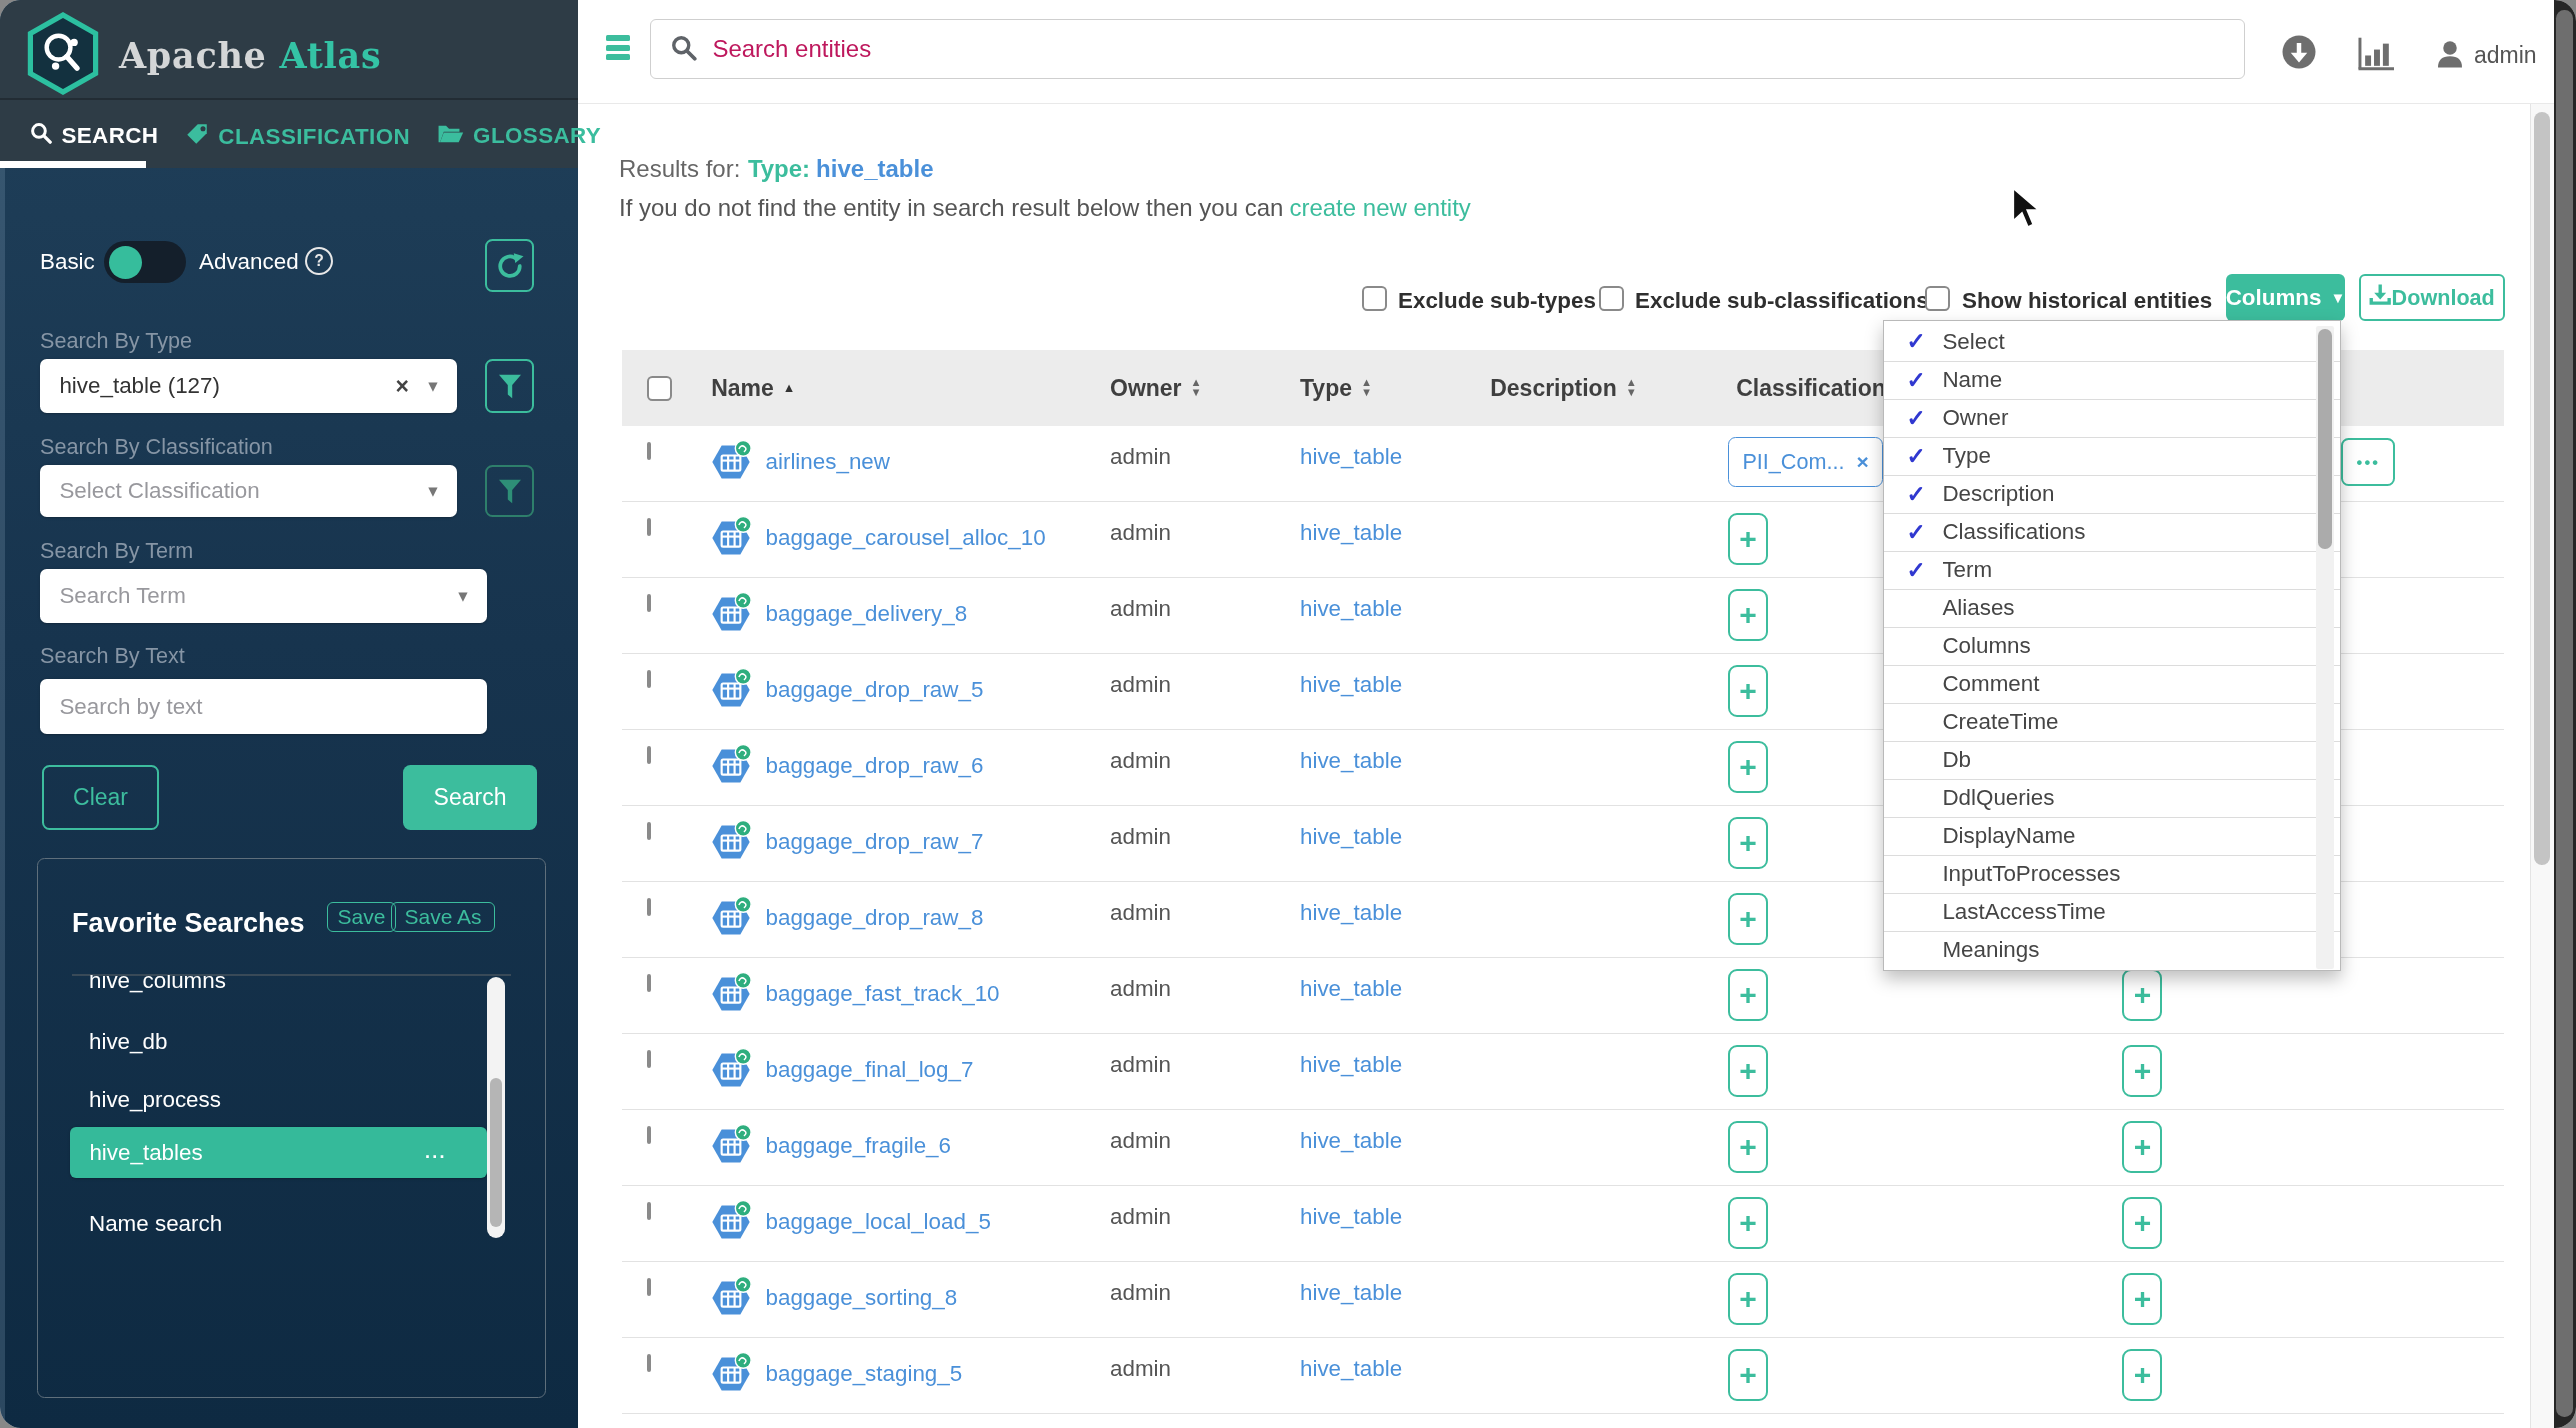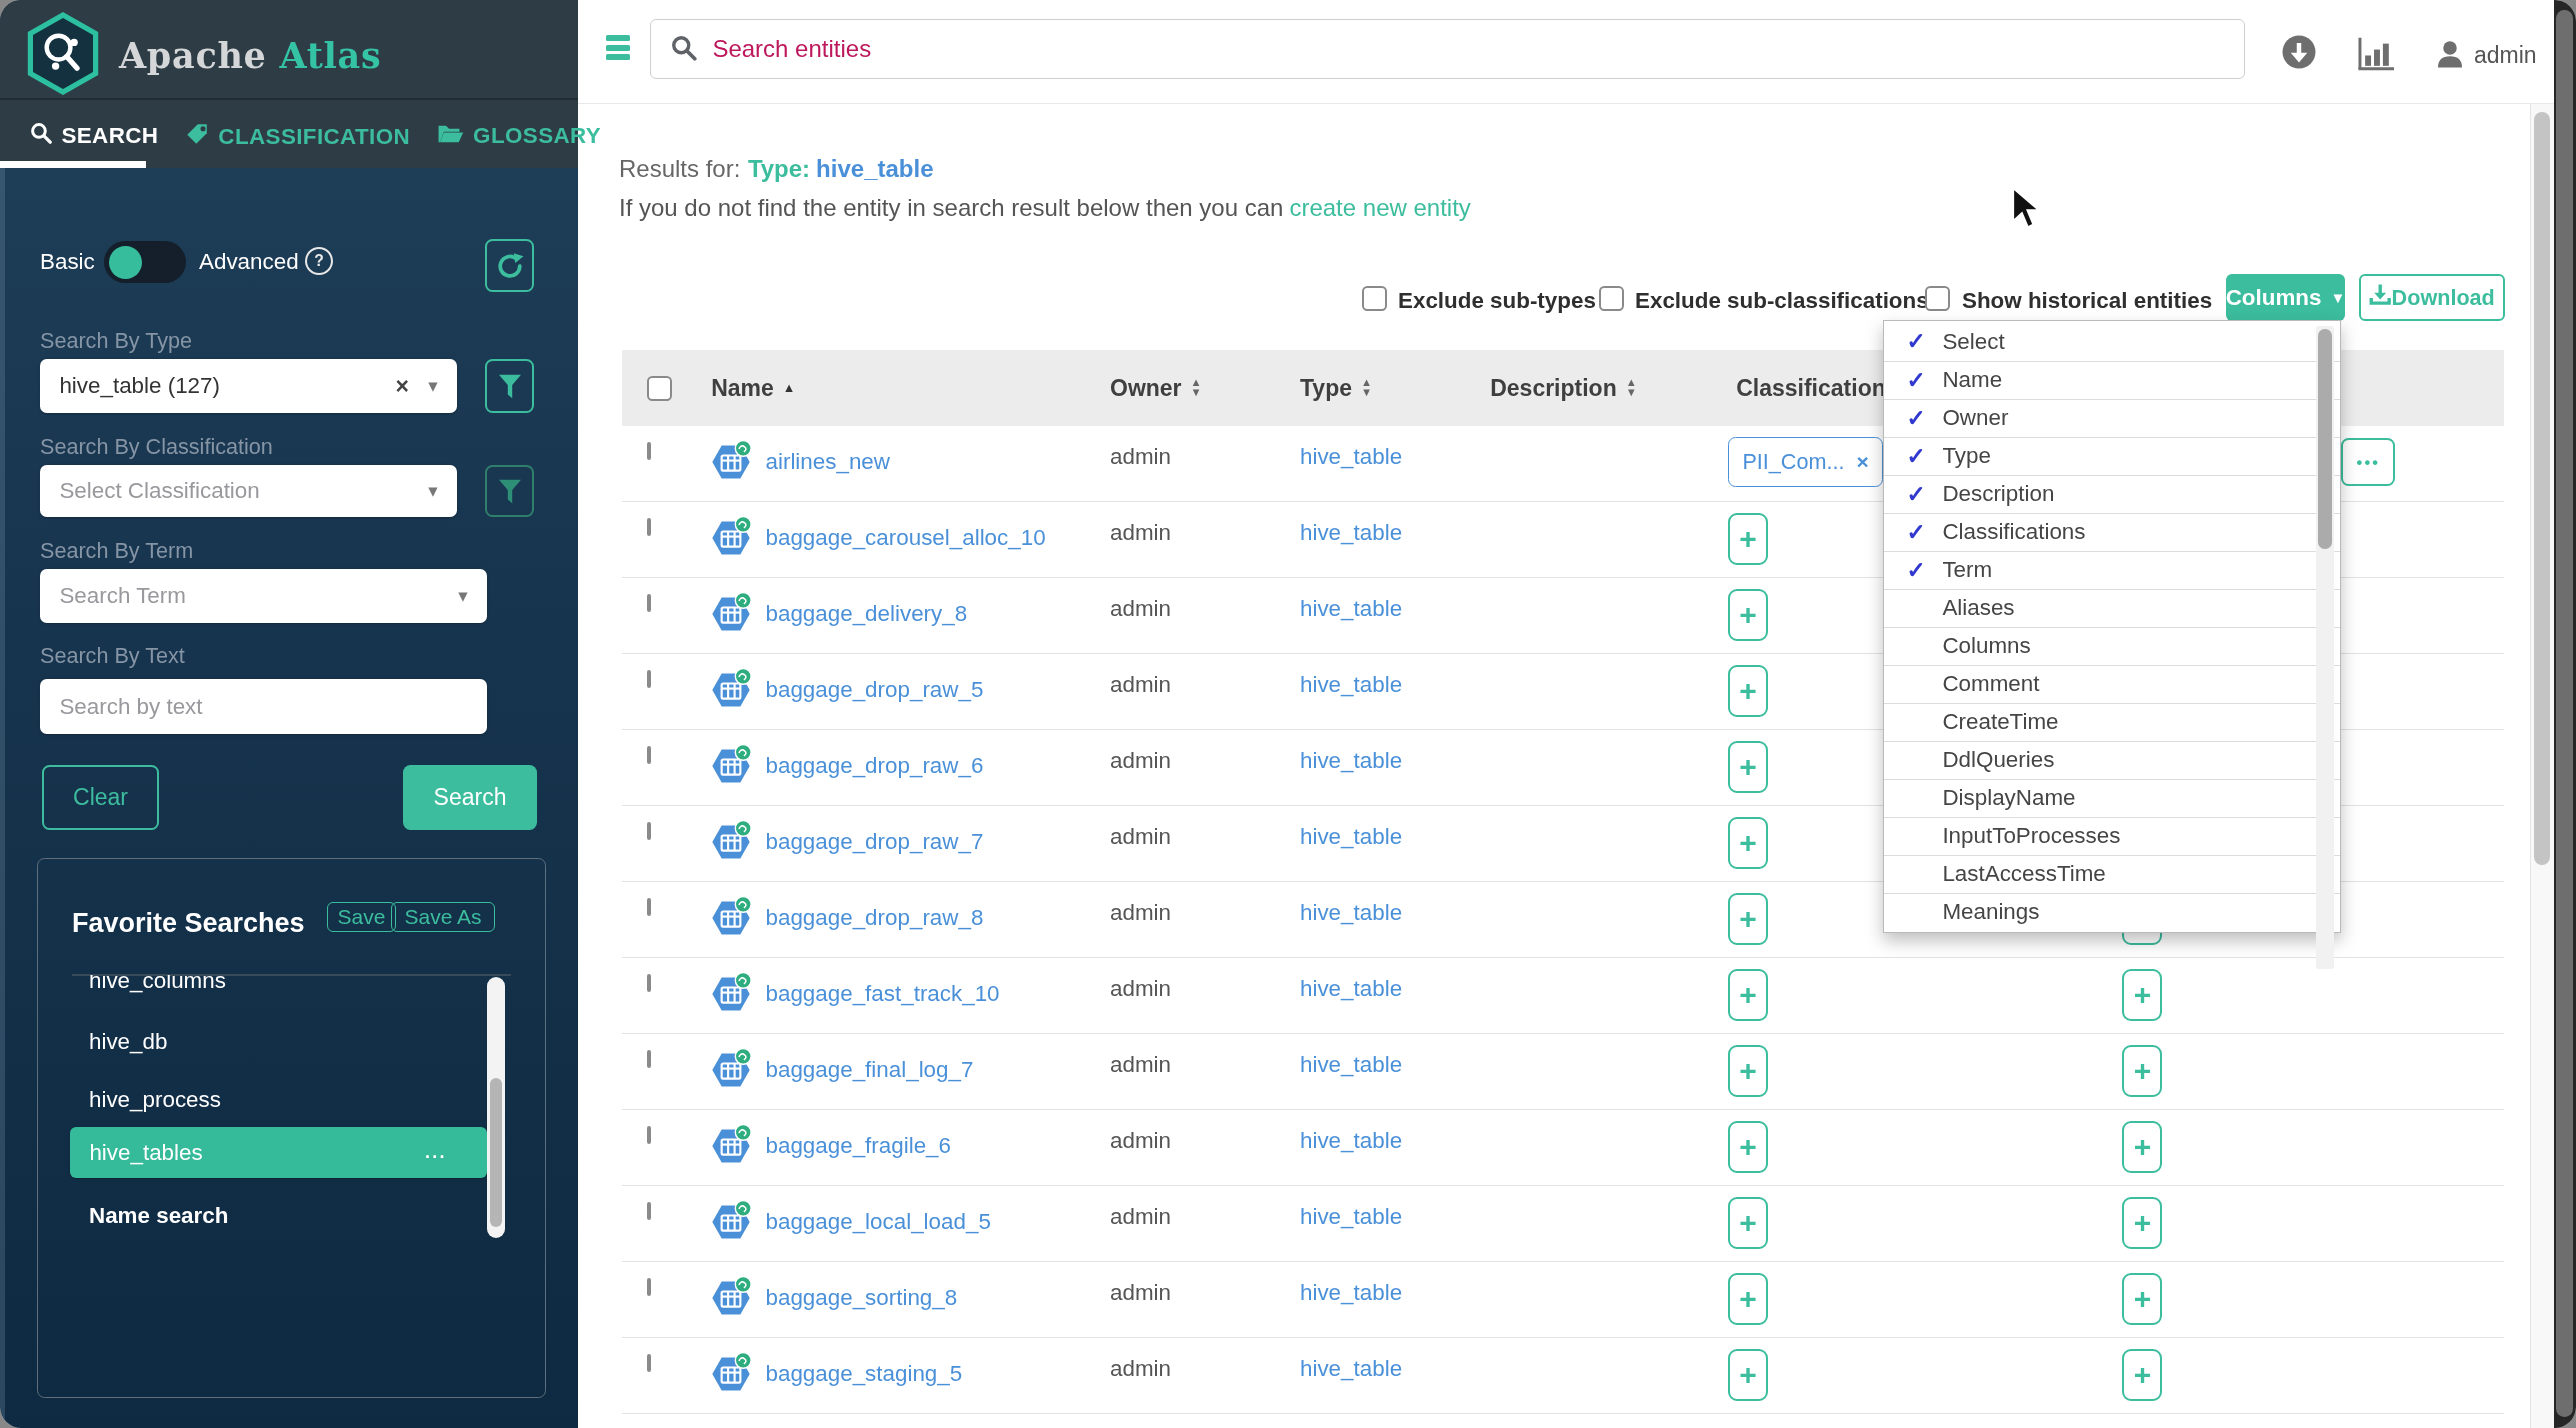--- a/index.html
+++ b/index.html
@@ -235,21 +235,21 @@
       <button class="fav-btn" style="left:353px;width:104px;">Save As</button>
       <div class="fav-divider"></div>
       <div class="fav-clip">
           <div class="fav-item" style="top: -6.7px;"><span>hive_columns</span></div>
           <div class="fav-item" style="top: 54px;"><span>hive_db</span></div>
           <div class="fav-item" style="top: 112px;"><span>hive_process</span></div>
           <div class="fav-item sel" style="top: 152px;">
             <span>hive_tables</span>
             <span class="more">...</span>
           </div>
-          <div class="fav-item" style="top: 228px; font-weight: bold;"><span>Name search</span></div>
+          <div class="fav-item" style="top: 236px;"><span>Name search</span></div>
         </div>
       <div class="fav-sb-track"></div>
       <div class="fav-sb-thumb"></div>
     </div>
   </div>
 
   <div class="topbar">
     <div class="hamburger">
         <div></div>
         <div></div>
@@ -759,20 +759,24 @@
         <div class="menu-item">
           <span class="chk"></span>
           <span>Comment</span>
         </div>
         <div class="menu-item">
           <span class="chk"></span>
           <span>CreateTime</span>
         </div>
         <div class="menu-item">
           <span class="chk"></span>
+          <span>Db</span>
+        </div>
+        <div class="menu-item">
+          <span class="chk"></span>
           <span>DdlQueries</span>
         </div>
         <div class="menu-item">
           <span class="chk"></span>
           <span>DisplayName</span>
         </div>
         <div class="menu-item">
           <span class="chk"></span>
           <span>InputToProcesses</span>
         </div>

